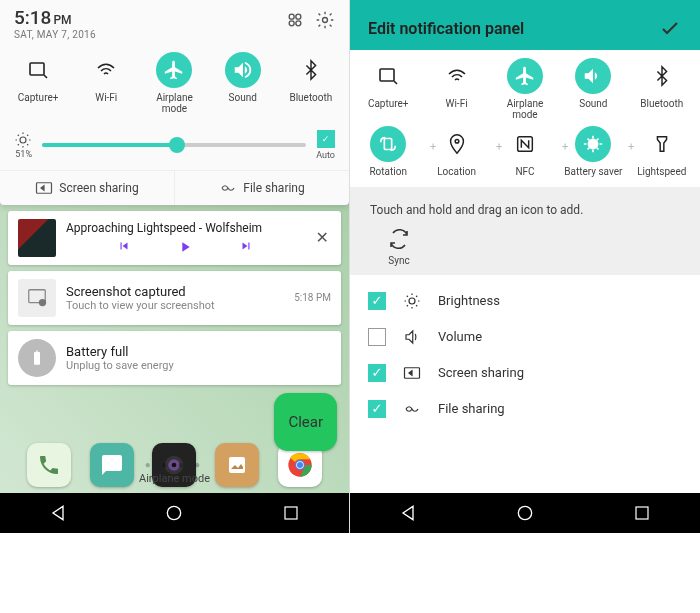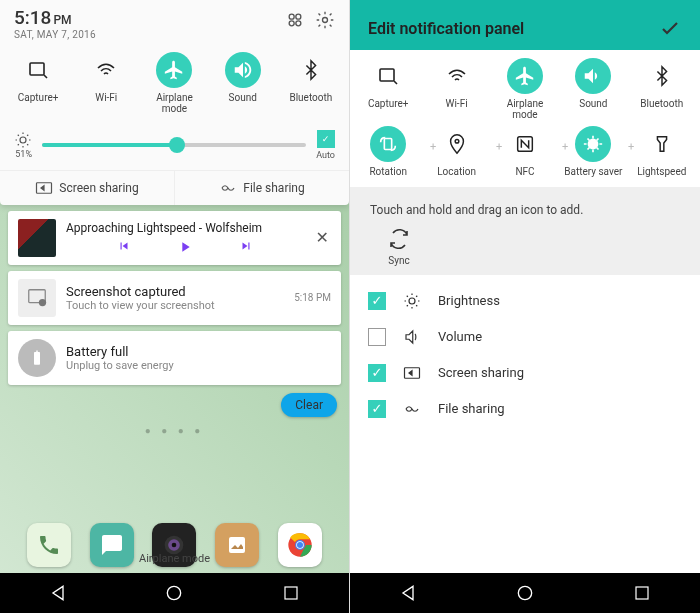--- a/index.html
+++ b/index.html
@@ -1,17 +1,17 @@
 <!DOCTYPE html>
 <html><head>
 <meta charset="utf-8">
 <style>
 *{box-sizing:border-box;margin:0;padding:0;font-family:-apple-system,Roboto,Helvetica,Arial,sans-serif}
 body{background:#fff;width:700px;height:613px;display:flex}
-.phone{width:350px;height:613px;background:#f5f5f5;position:relative;overflow:hidden}
+.phone{width:350px;height:533px;background:#f5f5f5;position:relative;overflow:hidden}
 .phone.left{border-right:1px solid #ddd}
 
 
 .left-wall{position:absolute;inset:0;background:linear-gradient(45deg,#d4e8d4 0%,#b8d8b8 50%,#a0c8a0 100%);z-index:0}
 .shade{background:#fafafa;position:relative;z-index:2;border-radius:0 0 4px 4px;box-shadow:0 2px 6px rgba(0,0,0,.15)}
 .status-row{display:flex;align-items:flex-start;padding:8px 14px 4px;justify-content:space-between}
 .time-blk{line-height:1.1}
 .time{font-size:19px;font-weight:500;color:#333}
 .time .ampm{font-size:12px;margin-left:2px}
 .date{font-size:10px;color:#777;letter-spacing:.3px}
@@ -45,21 +45,21 @@
 .np-ctrl{display:flex;gap:46px;justify-content:center;color:#7b3ff2}
 .np-close{color:#555;font-size:16px;padding:2px}
 
 .notif-ic{width:38px;height:38px;background:#eee;border-radius:3px;display:flex;align-items:center;justify-content:center;color:#888;flex-shrink:0}
 .notif-body{flex:1}
 .notif-t{font-size:13px;color:#222}
 .notif-s{font-size:11px;color:#888}
 .notif-time{font-size:10px;color:#888}
 
 .clear-row{position:relative;z-index:2;text-align:right;padding:2px 12px 6px}
-.clear-btn{background:#0ea5e9;border-radius:14px;padding:5px 14px;font-size:12px;color:#333;display:inline-block;box-shadow:0 1px 3px rgba(0,0,0,.25)}
+.clear-btn{background:#22c55e;border-radius:14px;padding:20px 14px;font-size:15px;color:#333;display:inline-block;box-shadow:0 1px 3px rgba(0,0,0,.25)}
 .dots{text-align:center;color:rgba(0,0,0,.25);font-size:10px;letter-spacing:4px;position:relative;z-index:2;padding:2px 0}
 
 .dock-row{position:absolute;bottom:46px;left:0;right:0;display:flex;justify-content:space-around;padding:0 18px;z-index:1}
 .dock-ic{width:44px;height:44px;border-radius:10px;display:flex;align-items:center;justify-content:center;box-shadow:0 1px 3px rgba(0,0,0,.25)}
 .dock-ic.phoneapp{background:#e8f5e0}
 .dock-ic.msg{background:#4db6a4}
 .dock-ic.cam{background:#222}
 .dock-ic.gal{background:#d4a060}
 .dock-ic.chrome{background:#fff}
 .dock-lbl{position:absolute;bottom:48px;left:0;right:0;text-align:center;font-size:11px;color:#444;z-index:2}

